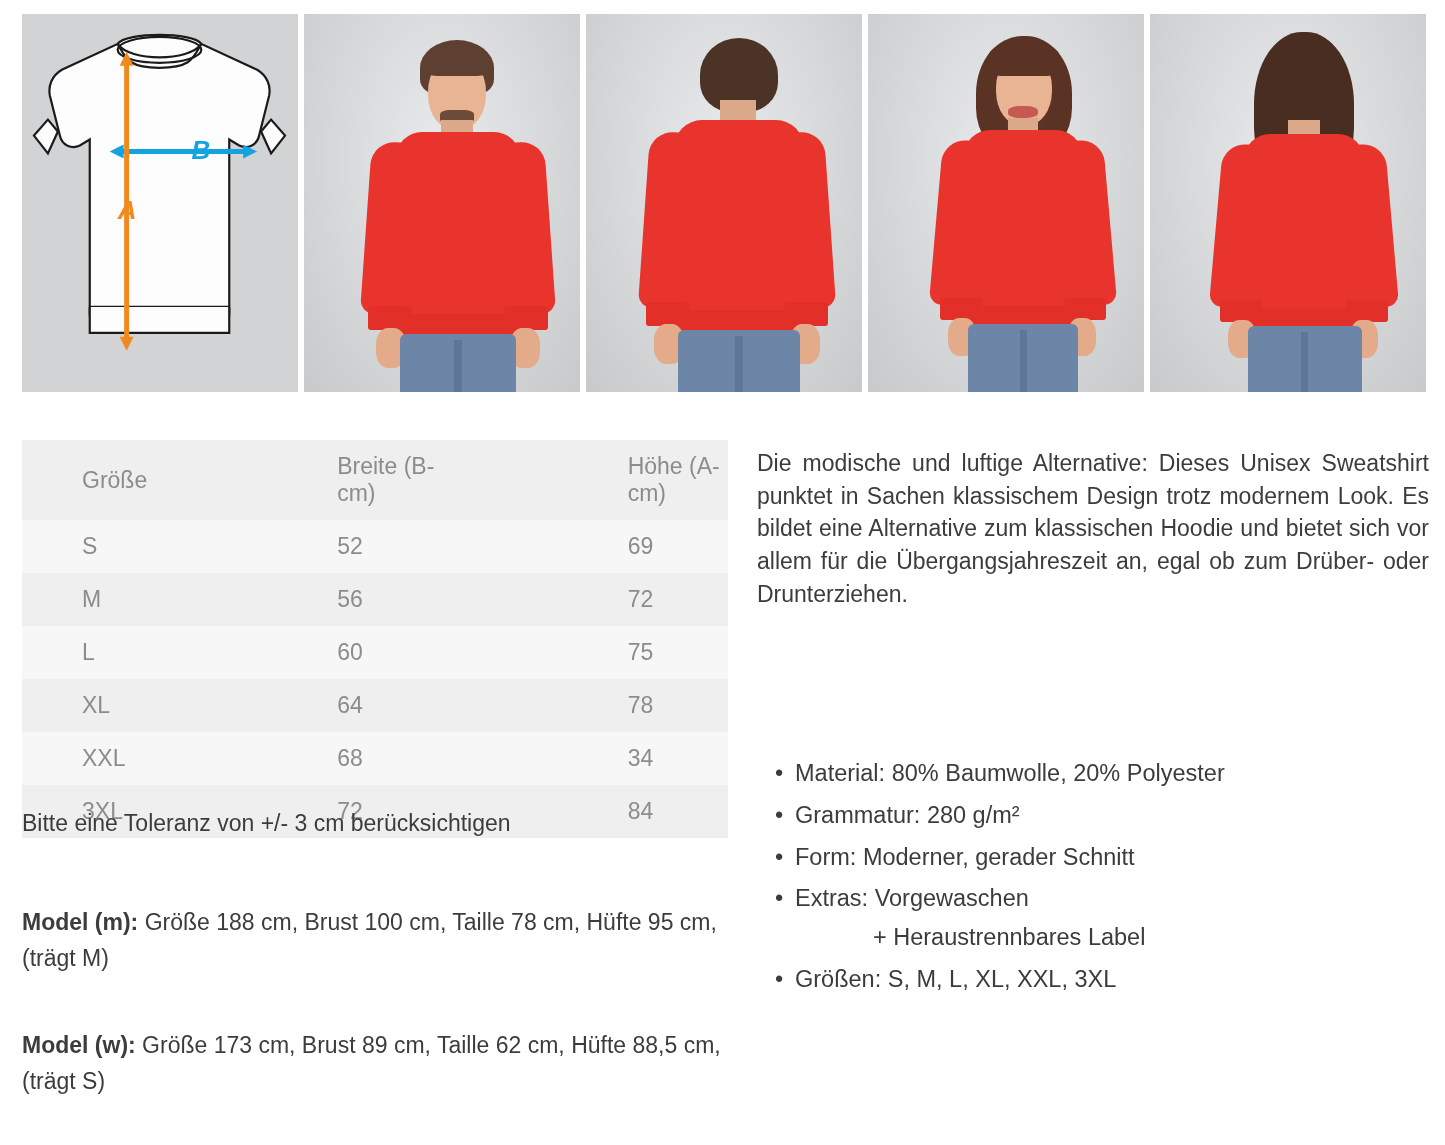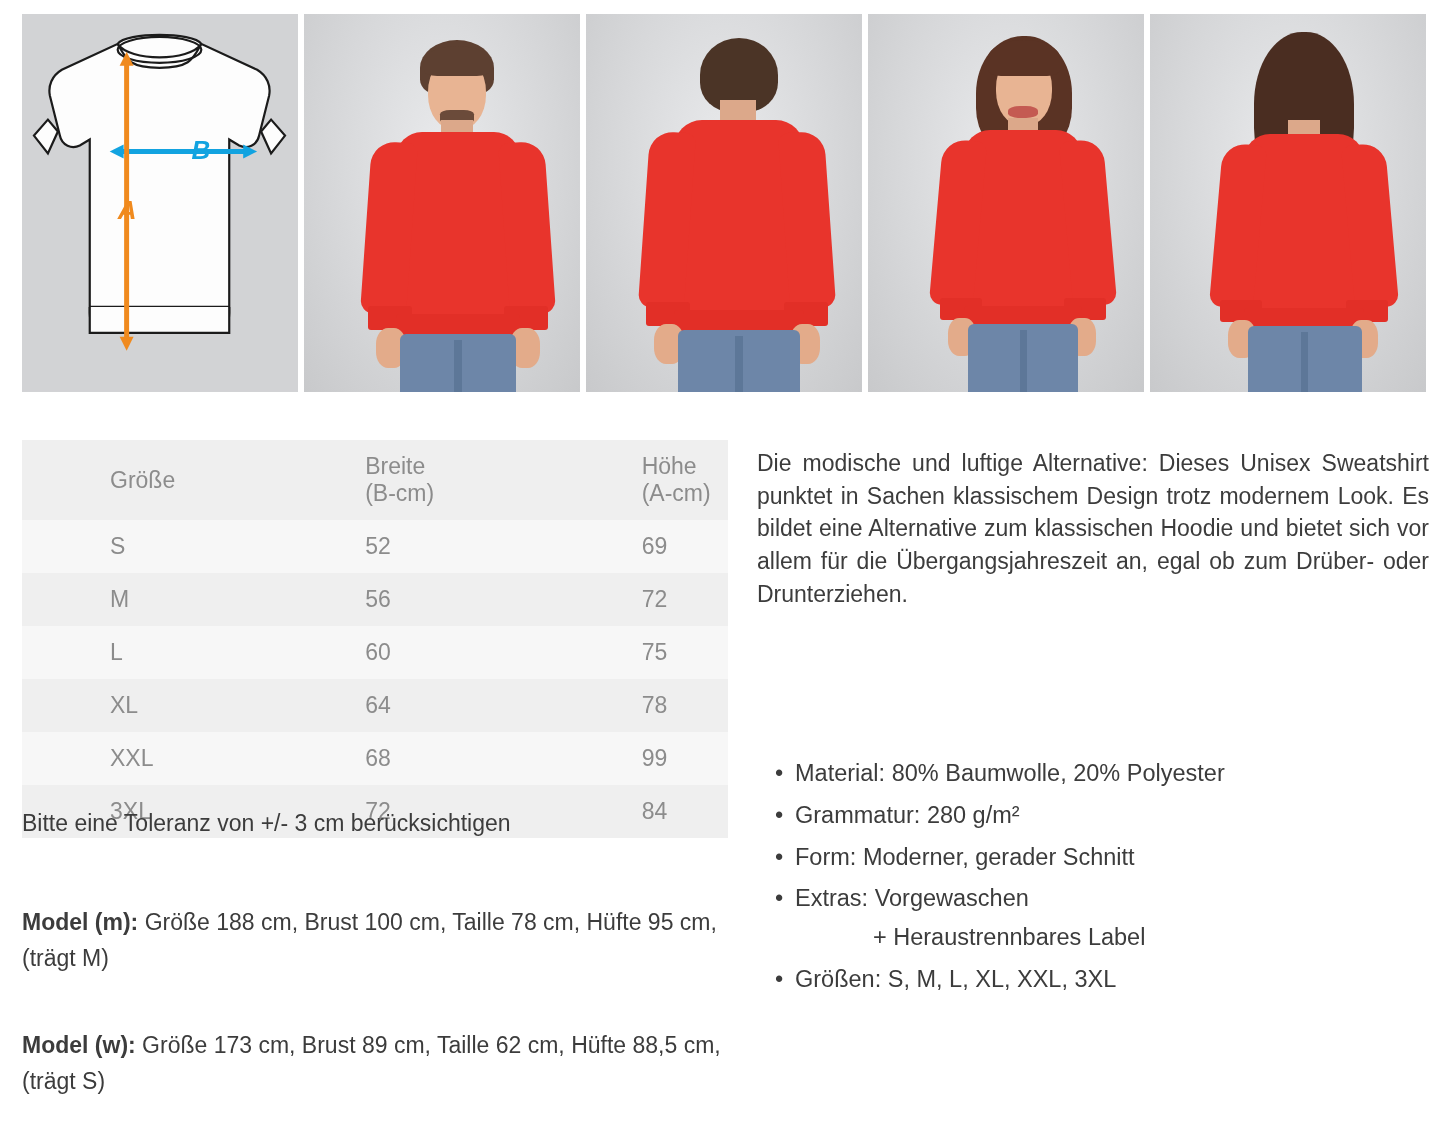--- a/index.html
+++ b/index.html
@@ -104,21 +104,21 @@
     width: 706px;
     border-collapse: collapse;
     font-size: 23px;
     color: #8c8c8c;
   }
   .size-table th, .size-table td {
     text-align: left;
     padding: 13px 0 13px 58px;
     font-weight: normal;
   }
-  .size-table th:first-child, .size-table td:first-child { padding-left: 88px; margin-top: 29px; }
+  .size-table th:first-child, .size-table td:first-child { padding-left: 60px; margin-top: 29px; }
   .size-table th:nth-child(2), .size-table td:nth-child(2) { padding-left: 190px; }
   .size-table th:nth-child(3), .size-table td:nth-child(3) { padding-left: 185px; }
   .size-table thead tr { background: #efefef; }
   .size-table tbody tr:nth-child(odd) { background: #f7f7f7; }
   .size-table tbody tr:nth-child(even) { background: #efefef; }
 
   .tolerance {
     position: absolute;
     left: 22px;
     top: 810px;
@@ -312,21 +312,21 @@
       <td>75</td>
     </tr>
     <tr>
       <td>XL</td>
       <td>64</td>
       <td>78</td>
     </tr>
     <tr>
       <td>XXL</td>
       <td>68</td>
-      <td>99</td>
+      <td>34</td>
     </tr>
     <tr>
       <td>3XL</td>
       <td>72</td>
       <td>84</td>
     </tr>
   </tbody>
 </table>
 
 <div class="tolerance">Bitte eine Toleranz von +/- 3 cm berücksichtigen</div>

